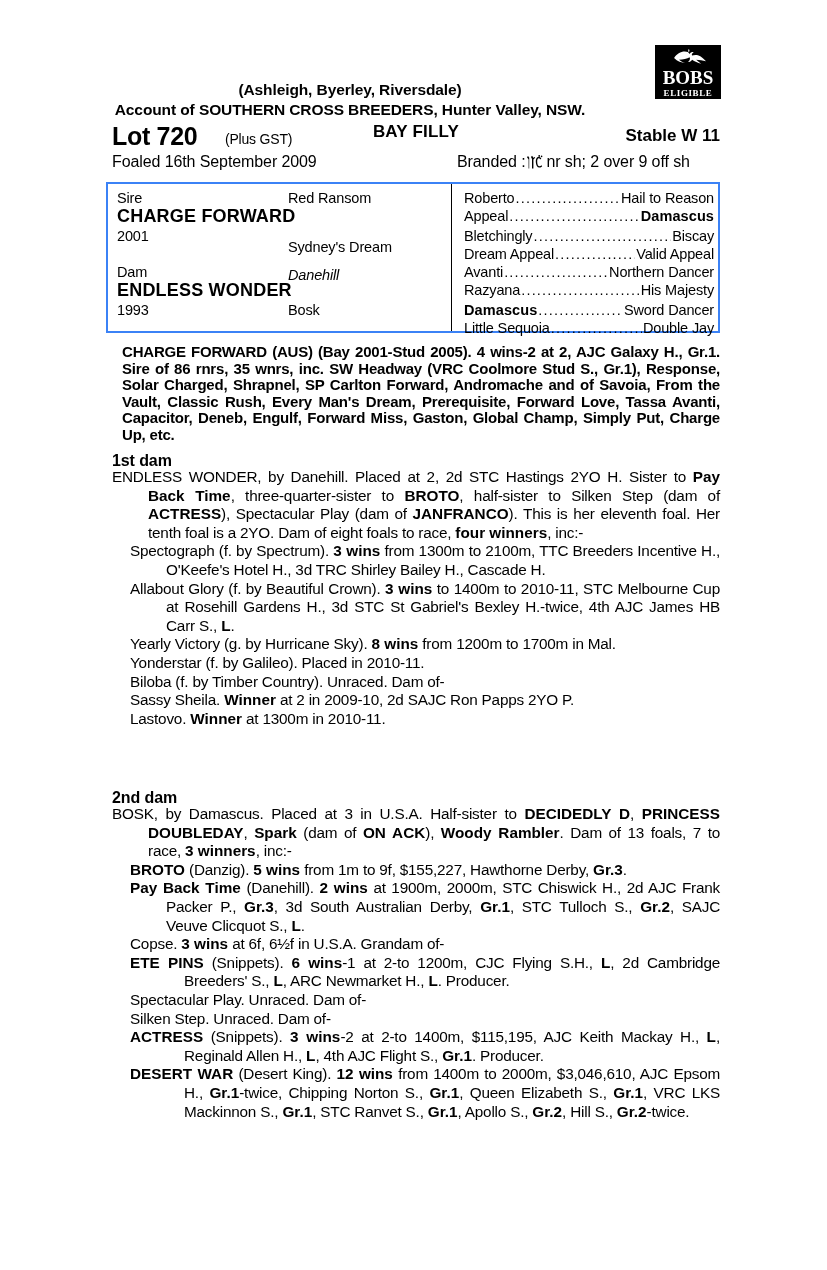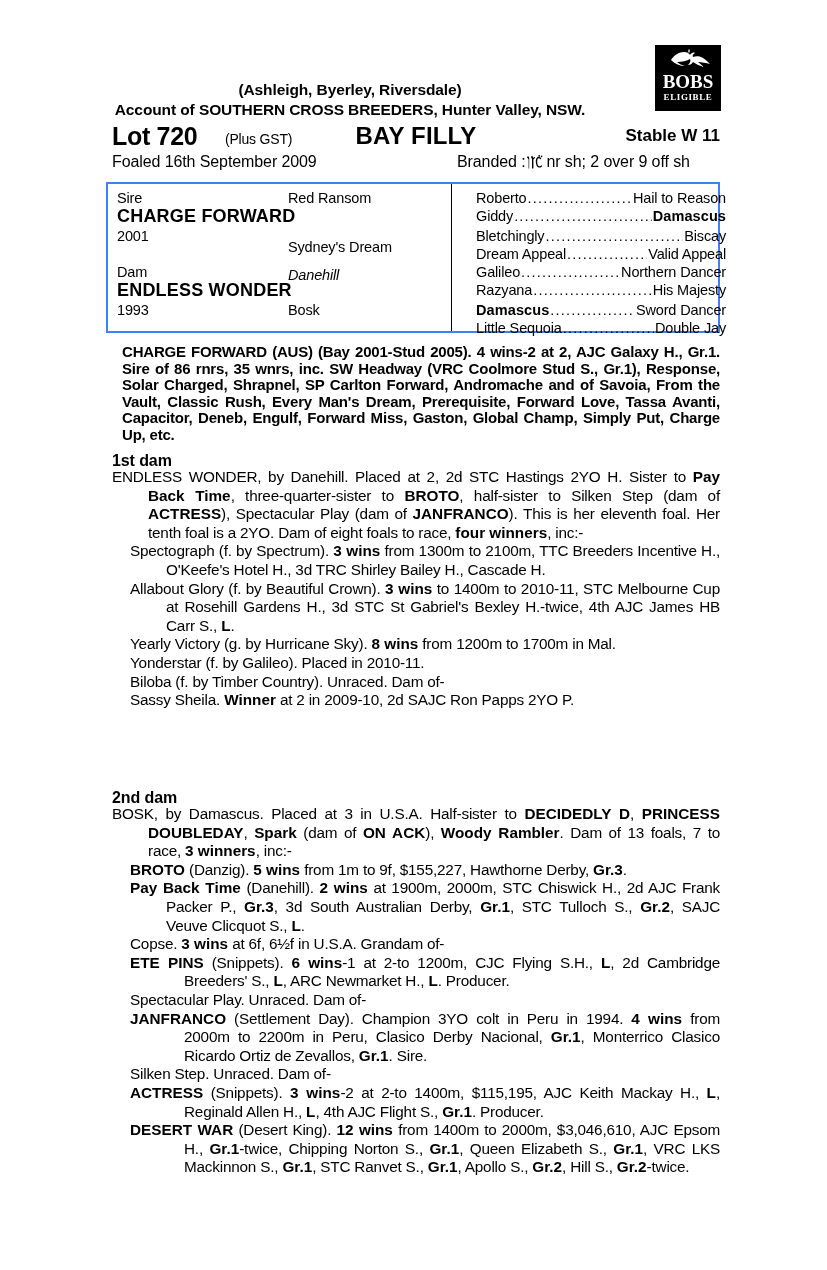--- a/index.html
+++ b/index.html
@@ -22,21 +22,21 @@
     height: 1270px;
     overflow: hidden;
   }
 
   
   .bobs-logo {
     position: absolute;
     left: 655px;
     top: 45px;
     width: 66px;
-    height: 66px;
+    height: 54px;
     background: #000000;
     display: flex;
     flex-direction: column;
     align-items: center;
     justify-content: flex-start;
   }
   .bobs-horse {
     width: 46px;
     height: 22px;
     margin-top: 4px;
@@ -90,21 +90,21 @@
     position: absolute;
     left: 113px; top: 9px;
     font-size: 14px;
     letter-spacing: -0.2px;
   }
   .lot-sex {
     position: absolute;
     left: 0; top: 0;
     width: 608px;
     text-align: center;
-    font-size: 24px;
+    font-size: 17px;
     font-weight: bold;
     letter-spacing: 0.2px;
   }
   .lot-stable {
     position: absolute;
     right: 0; top: 4px;
     font-size: 17px;
     font-weight: bold;
   }
 
@@ -153,21 +153,21 @@
   .ped-cell {
     position: absolute;
     font-size: 14.5px;
     line-height: 18px;
     letter-spacing: -0.15px;
     white-space: nowrap;
   }
   .ped-cell.b { font-weight: bold; font-size: 18px; letter-spacing: 0.2px;}
   .col1 { left: 9px; }
   .col2 { left: 180px; }
-  .col3 { left: 368px; width: 250px; }
+  .col3 { left: 356px; width: 250px; }
 
   .gp {
     display: flex;
     align-items: baseline;
     width: 100%;
     font-size: 14.5px;
     line-height: 18px;
     letter-spacing: -0.15px;
   }
   .gp .n1 { white-space: nowrap; }
@@ -300,42 +300,42 @@
 
       <div class="ped-cell col3" style="top:5px;">
           <span class="gp">
             <span class="n1">Roberto</span>
             <span class="dots">........................................................................................................................</span>
             <span class="n2">Hail to Reason</span>
           </span>
         </div>
       <div class="ped-cell col3" style="top:23px;">
           <span class="gp">
-            <span class="n1">Giddy</span>
+            <span class="n1">Appeal</span>
             <span class="dots">........................................................................................................................</span>
             <span class="n2 bold">Damascus</span>
           </span>
         </div>
       <div class="ped-cell col3" style="top:43px;">
           <span class="gp">
             <span class="n1">Bletchingly</span>
             <span class="dots">........................................................................................................................</span>
             <span class="n2">Biscay</span>
           </span>
         </div>
       <div class="ped-cell col3" style="top:61px;">
           <span class="gp">
             <span class="n1">Dream Appeal</span>
             <span class="dots">........................................................................................................................</span>
             <span class="n2">Valid Appeal</span>
           </span>
         </div>
       <div class="ped-cell col3" style="top:79px;">
           <span class="gp">
-            <span class="n1">Galileo</span>
+            <span class="n1">Avanti</span>
             <span class="dots">........................................................................................................................</span>
             <span class="n2">Northern Dancer</span>
           </span>
         </div>
       <div class="ped-cell col3" style="top:97px;">
           <span class="gp">
             <span class="n1">Razyana</span>
             <span class="dots">........................................................................................................................</span>
             <span class="n2">His Majesty</span>
           </span>
@@ -361,29 +361,29 @@
 
   <div class="damhead" style="top:452px;">1st dam</div>
   <div class="damblock" id="dam1" style="top:468px;">
       <div class="p0"><span class="first"></span>ENDLESS WONDER, by Danehill. Placed at 2, 2d STC Hastings 2YO H. Sister to <b>Pay Back Time</b>, three-quarter-sister to <b>BROTO</b>, half-sister to Silken Step (dam of <b>ACTRESS</b>), Spectacular Play (dam of <b>JANFRANCO</b>). This is her eleventh foal. Her tenth foal is a 2YO. Dam of eight foals to race, <b>four winners</b>, inc:-</div>
       <div class="p1"><span class="first"></span>Spectograph (f. by Spectrum). <b>3 wins</b> from 1300m to 2100m, TTC Breeders Incentive H., O'Keefe's Hotel H., 3d TRC Shirley Bailey H., Cascade H.</div>
       <div class="p1"><span class="first"></span>Allabout Glory (f. by Beautiful Crown). <b>3 wins</b> to 1400m to 2010-11, STC Melbourne Cup at Rosehill Gardens H., 3d STC St Gabriel's Bexley H.-twice, 4th AJC James HB Carr S., <b>L</b>.</div>
       <div class="p1n"><span class="first"></span>Yearly Victory (g. by Hurricane Sky). <b>8 wins</b> from 1200m to 1700m in Mal.</div>
       <div class="p1n"><span class="first"></span>Yonderstar (f. by Galileo). Placed in 2010-11.</div>
       <div class="p1n"><span class="first"></span>Biloba (f. by Timber Country). Unraced. Dam of-</div>
       <div class="p2n"><span class="first"></span>Sassy Sheila. <b>Winner</b> at 2 in 2009-10, 2d SAJC Ron Papps 2YO P.</div>
+      <div class="p2n"><span class="first"></span>Lastovo. <b>Winner</b> at 1300m in 2010-11.</div>
     </div>
 
   <div class="damhead" style="top:789px;">2nd dam</div>
   <div class="damblock" id="dam2" style="top:805px;">
       <div class="p0"><span class="first"></span>BOSK, by Damascus. Placed at 3 in U.S.A. Half-sister to <b>DECIDEDLY D</b>, <b>PRINCESS DOUBLEDAY</b>, <b>Spark</b> (dam of <b>ON ACK</b>), <b>Woody Rambler</b>. Dam of 13 foals, 7 to race, <b>3 winners</b>, inc:-</div>
       <div class="p1n"><span class="first"></span><b>BROTO</b> (Danzig). <b>5 wins</b> from 1m to 9f, $155,227, Hawthorne Derby, <b>Gr.3</b>.</div>
       <div class="p1"><span class="first"></span><b>Pay Back Time</b> (Danehill). <b>2 wins</b> at 1900m, 2000m, STC Chiswick H., 2d AJC Frank Packer P., <b>Gr.3</b>, 3d South Australian Derby, <b>Gr.1</b>, STC Tulloch S., <b>Gr.2</b>, SAJC Veuve Clicquot S., <b>L</b>.</div>
       <div class="p1n"><span class="first"></span>Copse. <b>3 wins</b> at 6f, 6½f in U.S.A. Grandam of-</div>
       <div class="p2"><span class="first"></span><b>ETE PINS</b> (Snippets). <b>6 wins</b>-1 at 2-to 1200m, CJC Flying S.H., <b>L</b>, 2d Cambridge Breeders' S., <b>L</b>, ARC Newmarket H., <b>L</b>. Producer.</div>
       <div class="p1n"><span class="first"></span>Spectacular Play. Unraced. Dam of-</div>
-      <div class="p2"><span class="first"></span><b>JANFRANCO</b> (Settlement Day). Champion 3YO colt in Peru in 1994. <b>4 wins</b> from 2000m to 2200m in Peru, Clasico Derby Nacional, <b>Gr.1</b>, Monterrico Clasico Ricardo Ortiz de Zevallos, <b>Gr.1</b>. Sire.</div>
       <div class="p1n"><span class="first"></span>Silken Step. Unraced. Dam of-</div>
       <div class="p2"><span class="first"></span><b>ACTRESS</b> (Snippets). <b>3 wins</b>-2 at 2-to 1400m, $115,195, AJC Keith Mackay H., <b>L</b>, Reginald Allen H., <b>L</b>, 4th AJC Flight S., <b>Gr.1</b>. Producer.</div>
       <div class="p2"><span class="first"></span><b>DESERT WAR</b> (Desert King). <b>12 wins</b> from 1400m to 2000m, $3,046,610, AJC Epsom H., <b>Gr.1</b>-twice, Chipping Norton S., <b>Gr.1</b>, Queen Elizabeth S., <b>Gr.1</b>, VRC LKS Mackinnon S., <b>Gr.1</b>, STC Ranvet S., <b>Gr.1</b>, Apollo S., <b>Gr.2</b>, Hill S., <b>Gr.2</b>-twice.</div>
     </div>
 
 </div>
 
 </body></html>

